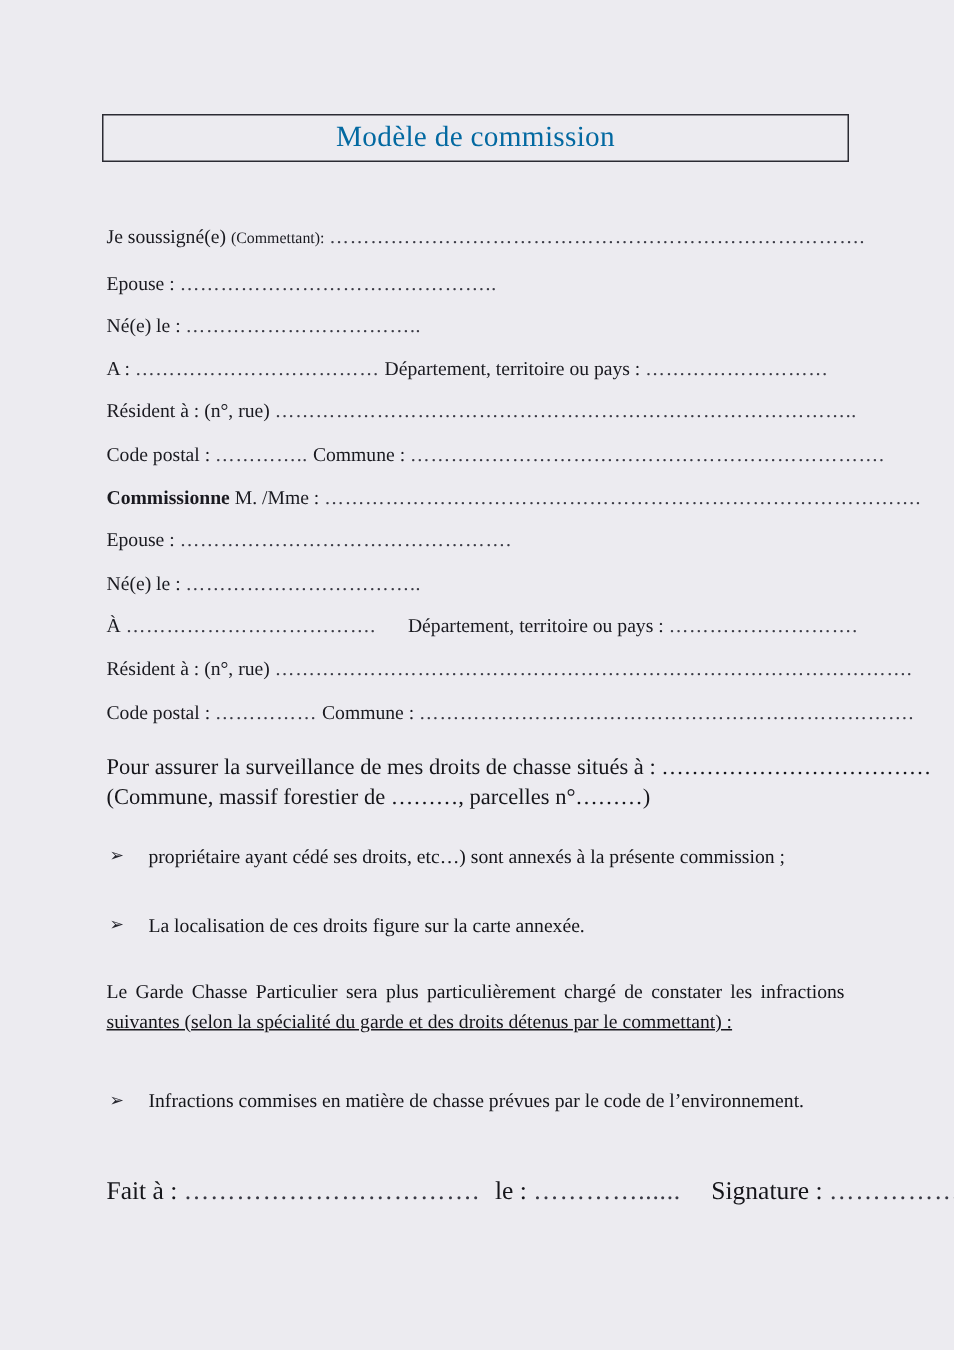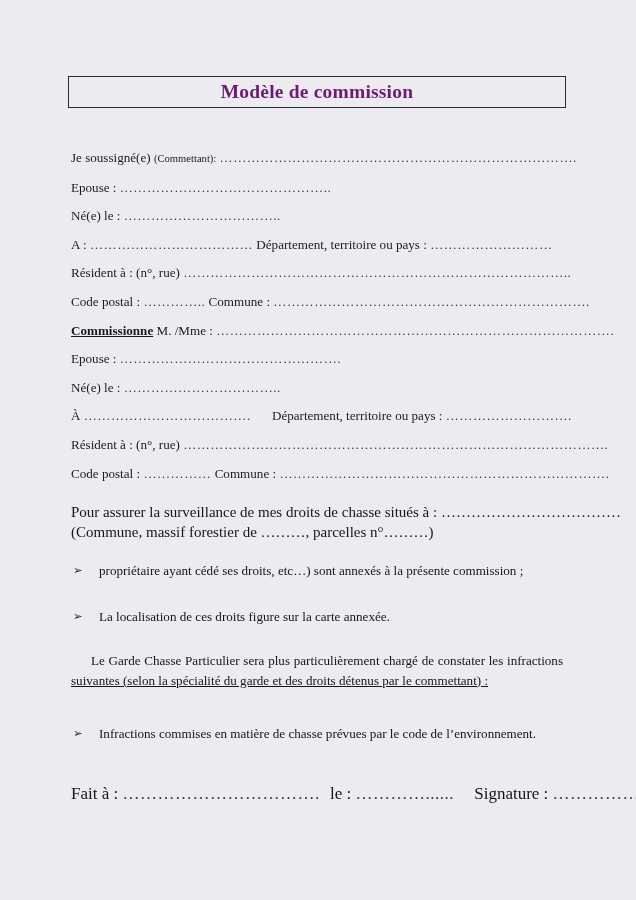--- a/index.html
+++ b/index.html
@@ -29,41 +29,40 @@
     height: 32px;
     box-sizing: border-box;
     border: 1px solid #2b2b33;
     display: flex;
     align-items: center;
     justify-content: center;
     background: transparent;
   }
   .title-box .title-text {
     font-size: 19.5px;
-    font-weight: bold;
+    font-weight: normal;
     letter-spacing: 0.2px;
     line-height: 1;
-    color: #701a75;
+    color: #0369a1;
   }
   
   .body-block {
     position: absolute;
     left: 71px;
     top: 144px;
     width: 492px;
   }
   .form-line {
     font-size: 13.1px;
     line-height: 28.6px;
     white-space: nowrap;
     color: #1a1a20;
   }
   .form-line .lead-bold {
     font-weight: bold;
-    text-decoration: underline;
   }
   .form-line .note-italic {
     font-size: 10.6px;
   }
   .dots {
     color: #3a3a44;
     letter-spacing: 0.5px;
   }
   .gap-sp {
     display: inline-block;
@@ -122,21 +121,20 @@
     top: 651px;
     width: 492px;
     font-size: 13.1px;
     line-height: 19.8px;
     text-align: justify;
   }
   .mission .m1 {
     display: block;
     text-align: justify;
     text-align-last: justify;
-    margin-left: 20px;
   }
   .mission .m2 {
     display: block;
     text-decoration: underline;
   }
   
   .signature {
     position: absolute;
     left: 71px;
     top: 784px;

